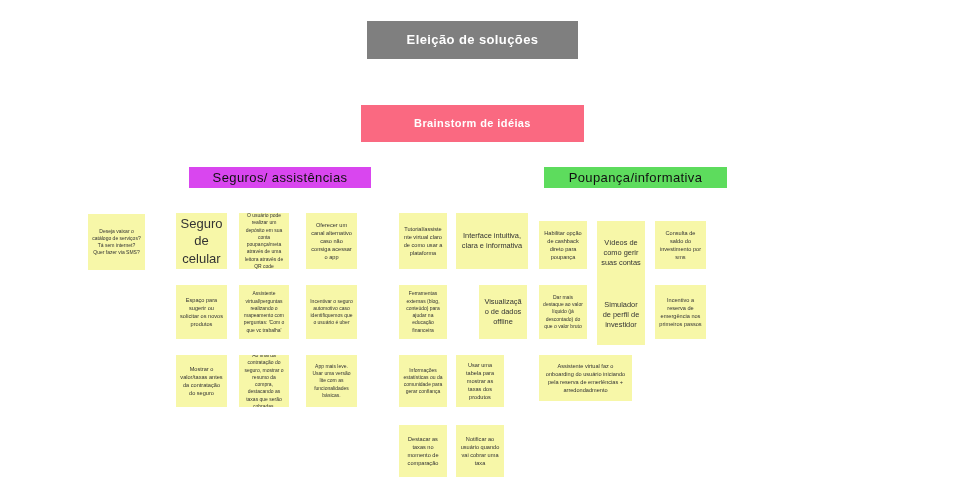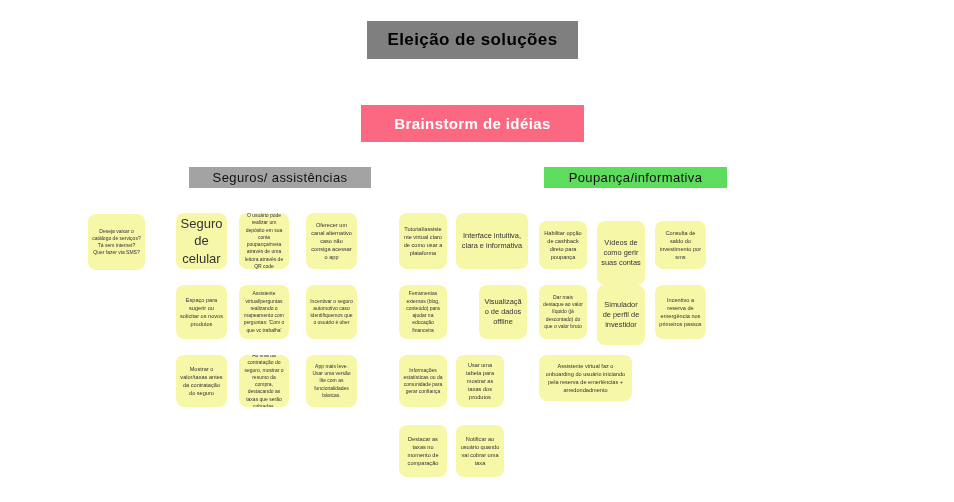--- a/index.html
+++ b/index.html
@@ -36,36 +36,36 @@
     line-height: 1.2;
   }
   .banner-gray {
     background: #7f7f7f;
     left: 367px;
     top: 21px;
     width: 211px;
     height: 38px;
   }
   .banner-gray .banner-title {
-    color: #000000;
-    font-size: 17px;
+    color: #ffffff;
+    font-size: 13px;
   }
   .banner-pink {
     background: #fa6981;
     left: 361px;
     top: 105px;
     width: 223px;
     height: 37px;
   }
   .banner-pink .banner-title {
     color: #ffffff;
-    font-size: 15px;
+    font-size: 11px;
   }
   .banner-yellow {
-    background: #a3a3a3;
+    background: #d946ef;
     left: 189px;
     top: 167px;
     width: 182px;
     height: 21px;
   }
   .banner-yellow .banner-title {
     color: #111111;
     font-size: 13px;
     font-weight: normal;
   }
@@ -88,21 +88,20 @@
     background: #f7f7a8;
     box-sizing: border-box;
     display: flex;
     align-items: center;
     justify-content: center;
     text-align: center;
     padding: 3px 4px;
     color: #333333;
     line-height: 1.32;
     overflow: hidden;
-    border-radius: 8px;
   }
   .note-text {
     display: block;
     width: 100%;
     word-wrap: break-word;
   }
   
   .t-xs .note-text { font-size: 5.0px; line-height: 1.45; }
   .t-sm .note-text { font-size: 5.6px; line-height: 1.45; }
   .t-md .note-text { font-size: 7.4px; line-height: 1.38; }

